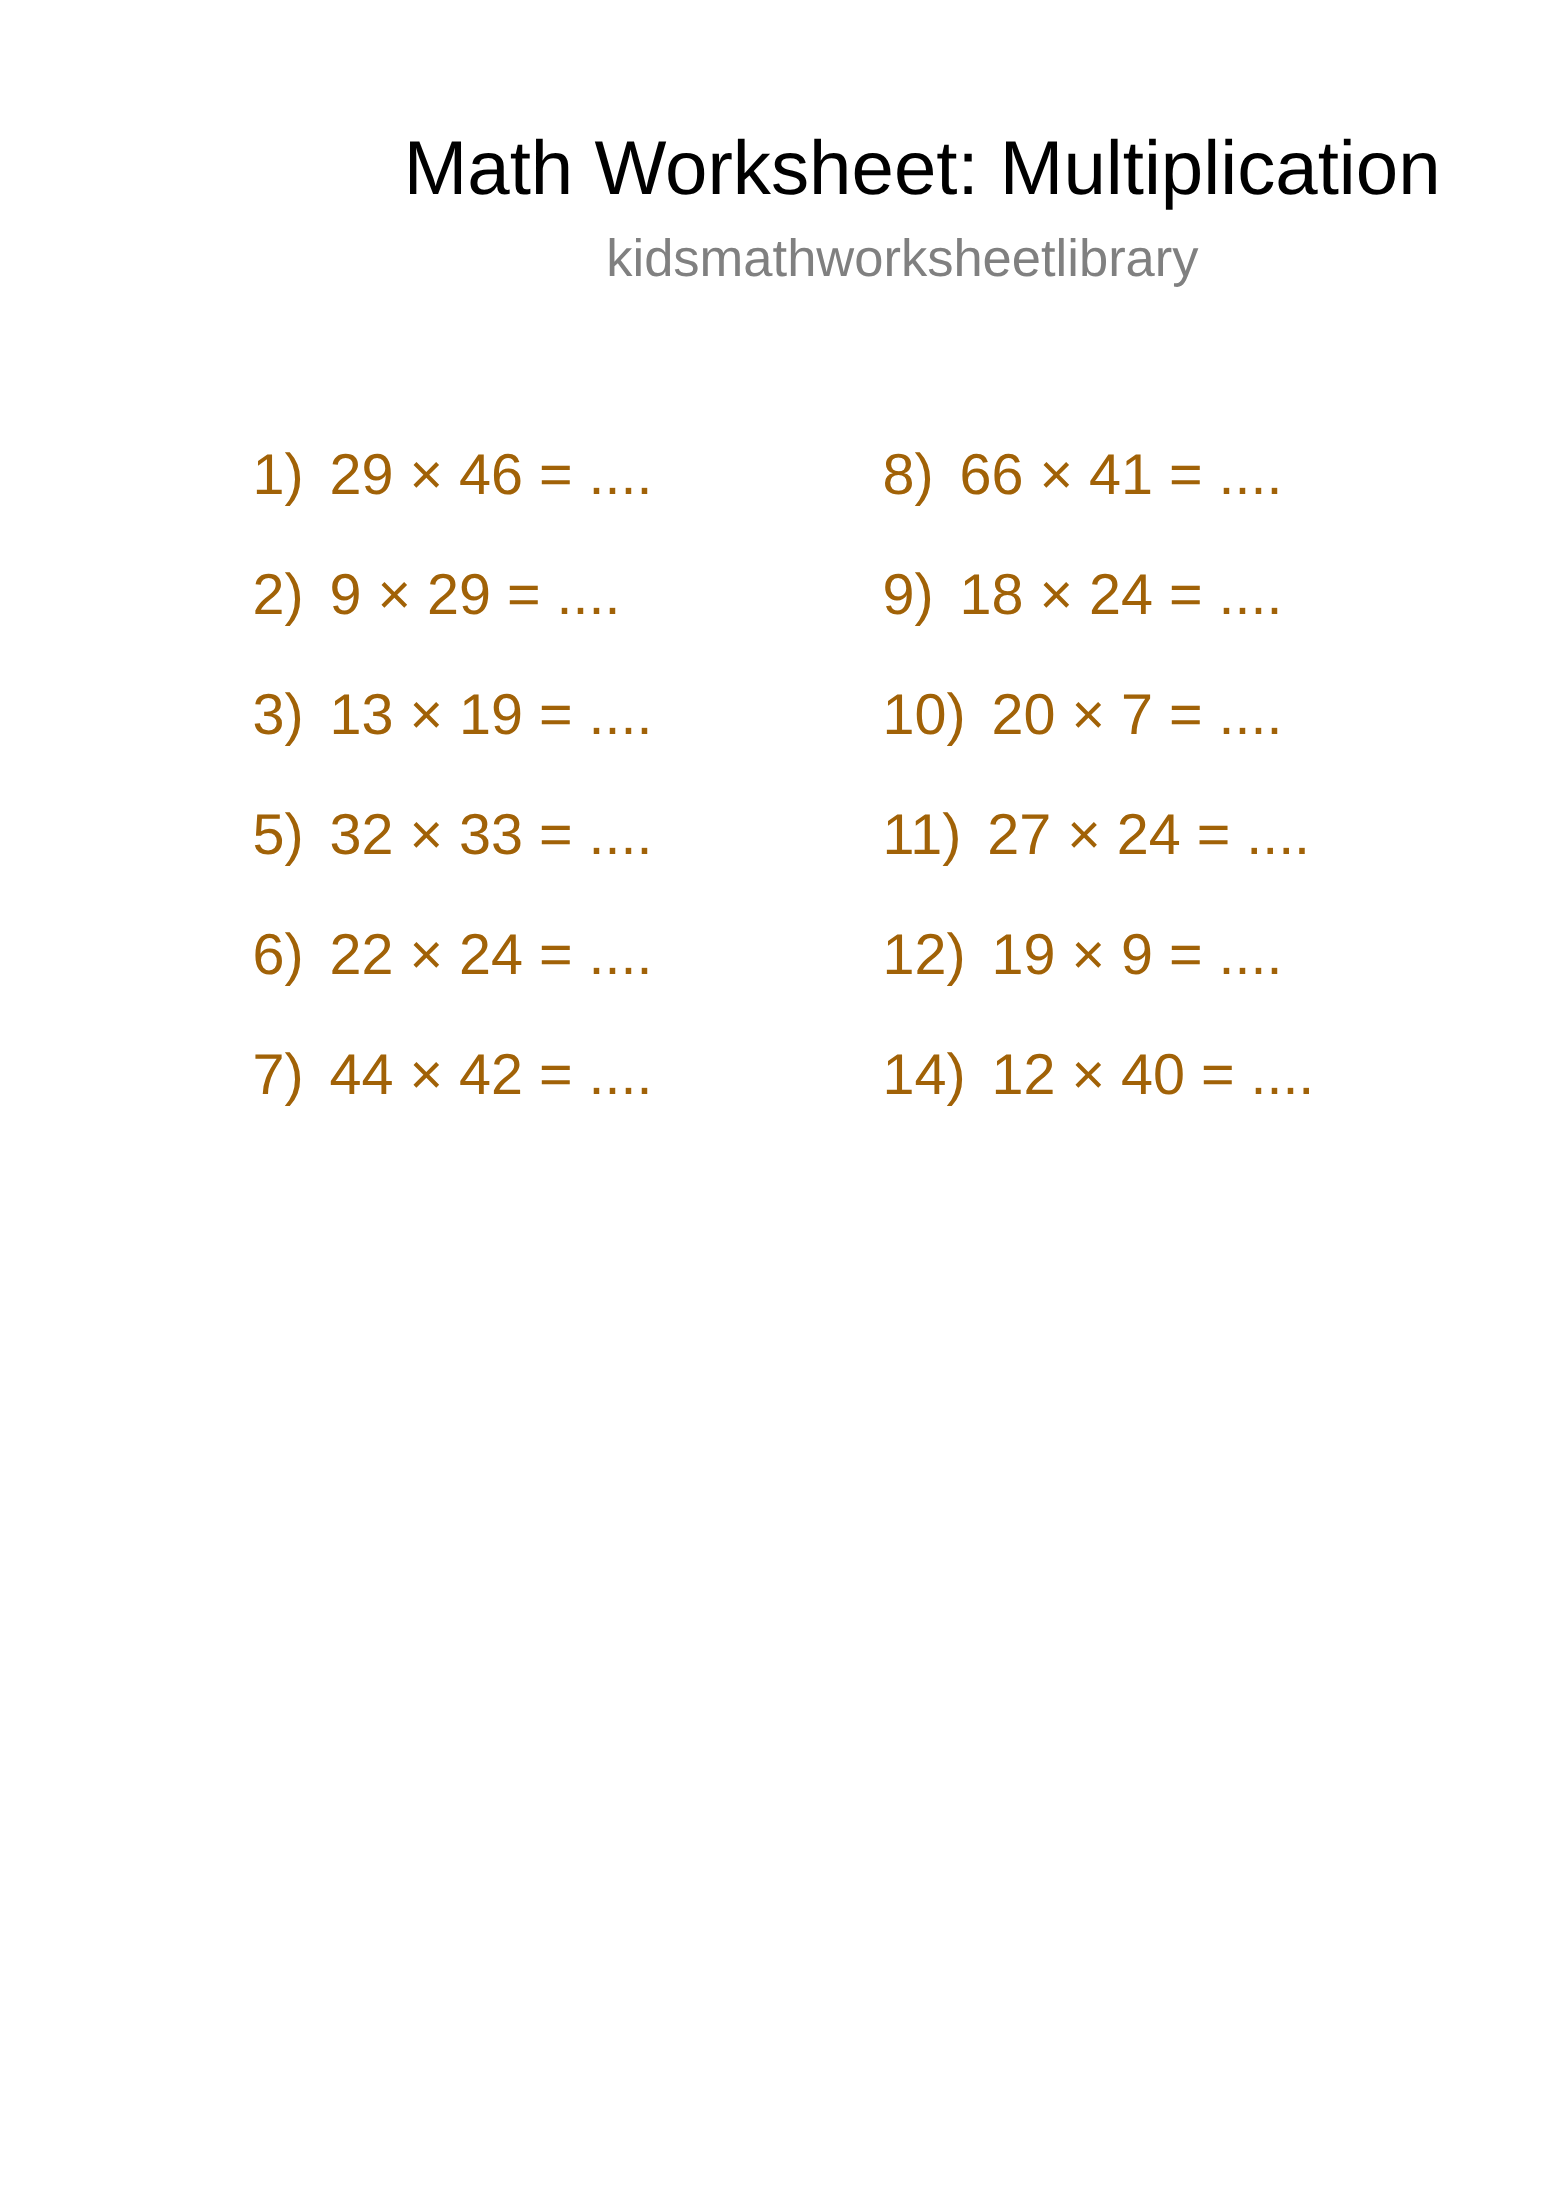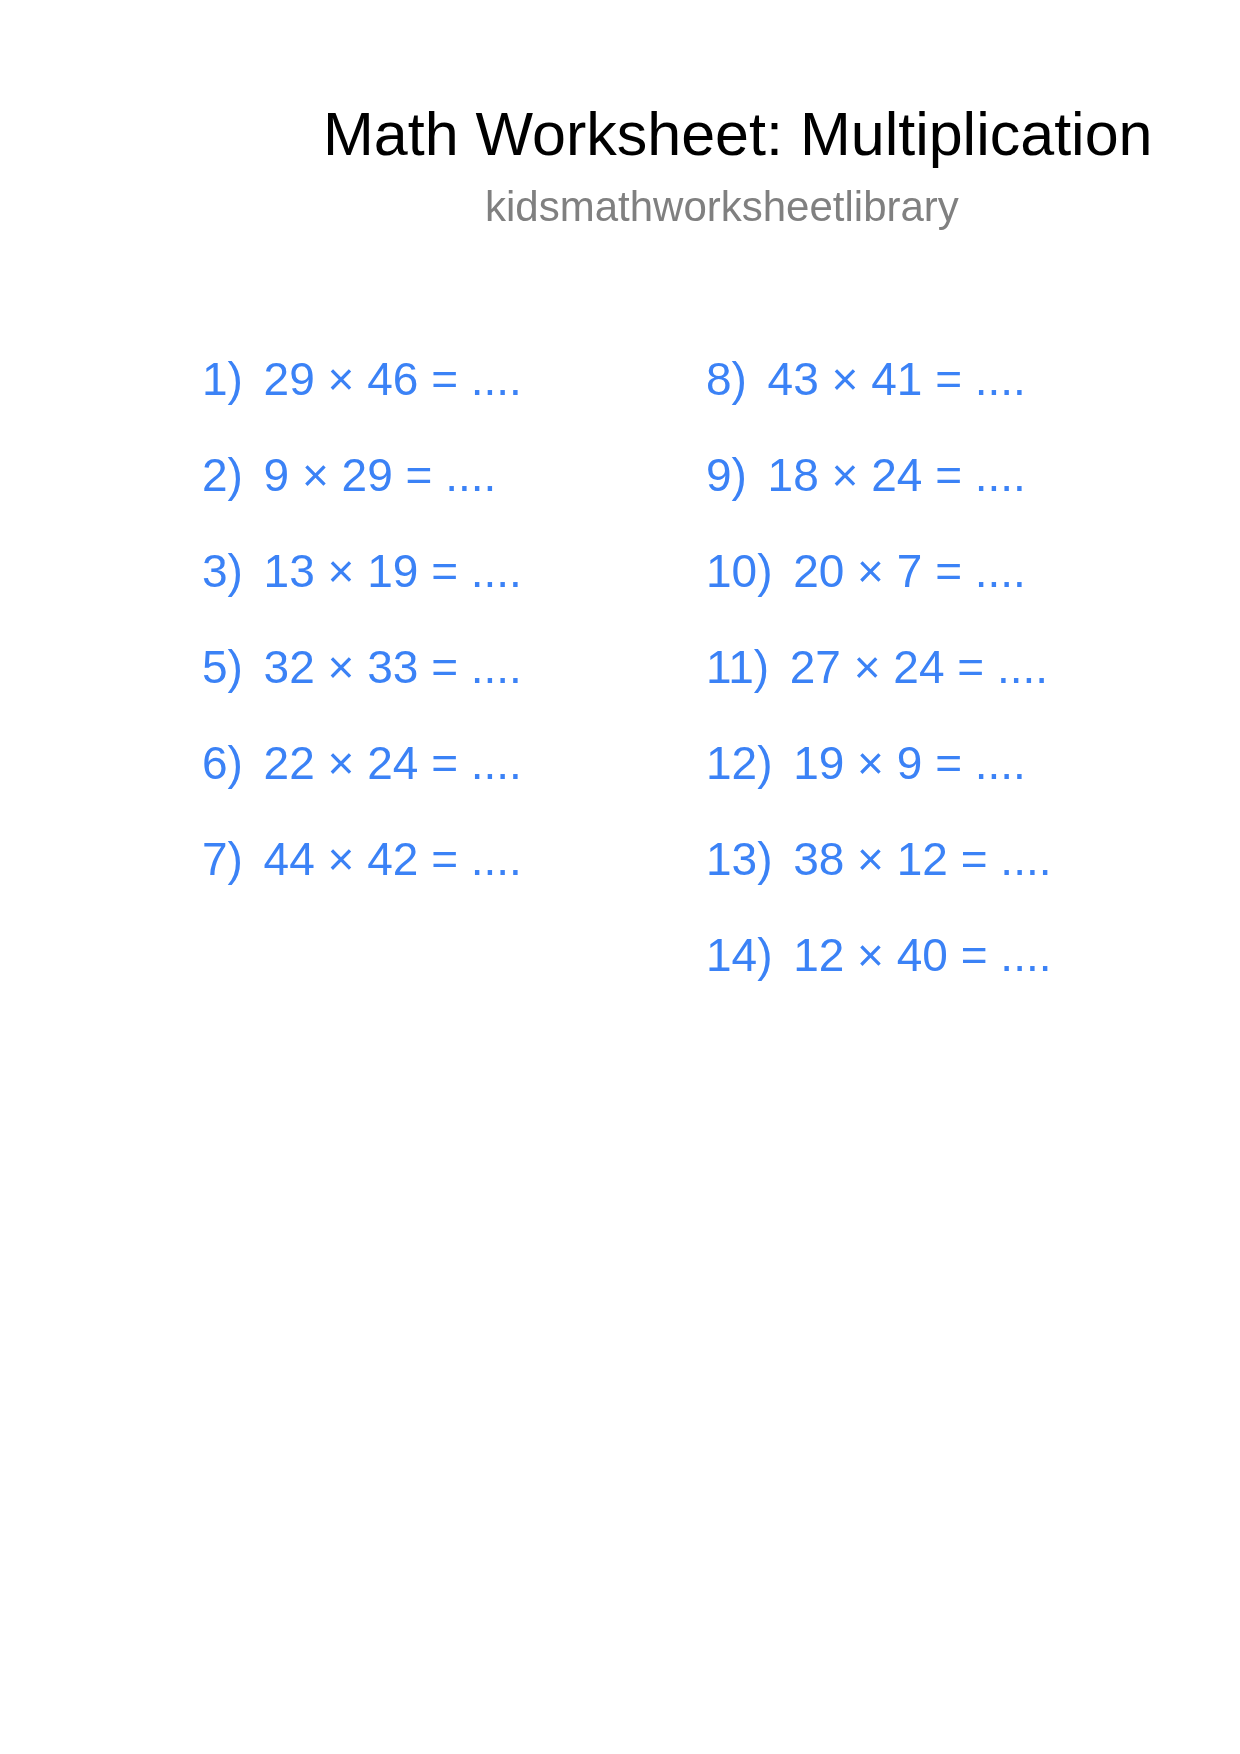--- a/index.html
+++ b/index.html
@@ -46,21 +46,21 @@
       position: absolute;
       top: 350px;
     }
     .col-left { left: 202px; }
     .col-right { left: 706px; }
     .problem {
       height: 96px;
       font-size: 46px;
       line-height: 58px;
       white-space: nowrap;
-      color: #3b82f6;
+      color: #a16207;
     }
     .problem .num { }
     .problem .expr { margin-left: 0.45em; }
   </style>
 </head>
 <body>
 
 <div class="page">
   <div class="title">Math Worksheet: Multiplication</div>
   <div class="subtitle">kidsmathworksheetlibrary</div>
@@ -68,21 +68,20 @@
   <div class="column col-left">
     <div class="problem"><span class="num">1)</span><span class="expr">29 × 46 = ....</span></div>
     <div class="problem"><span class="num">2)</span><span class="expr">9 × 29 = ....</span></div>
     <div class="problem"><span class="num">3)</span><span class="expr">13 × 19 = ....</span></div>
     <div class="problem"><span class="num">5)</span><span class="expr">32 × 33 = ....</span></div>
     <div class="problem"><span class="num">6)</span><span class="expr">22 × 24 = ....</span></div>
     <div class="problem"><span class="num">7)</span><span class="expr">44 × 42 = ....</span></div>
   </div>
 
   <div class="column col-right">
-    <div class="problem"><span class="num">8)</span><span class="expr">43 × 41 = ....</span></div>
+    <div class="problem"><span class="num">8)</span><span class="expr">66 × 41 = ....</span></div>
     <div class="problem"><span class="num">9)</span><span class="expr">18 × 24 = ....</span></div>
     <div class="problem"><span class="num">10)</span><span class="expr">20 × 7 = ....</span></div>
     <div class="problem"><span class="num">11)</span><span class="expr">27 × 24 = ....</span></div>
     <div class="problem"><span class="num">12)</span><span class="expr">19 × 9 = ....</span></div>
-    <div class="problem"><span class="num">13)</span><span class="expr">38 × 12 = ....</span></div>
     <div class="problem"><span class="num">14)</span><span class="expr">12 × 40 = ....</span></div>
   </div>
 </div>
 
 </body></html>

